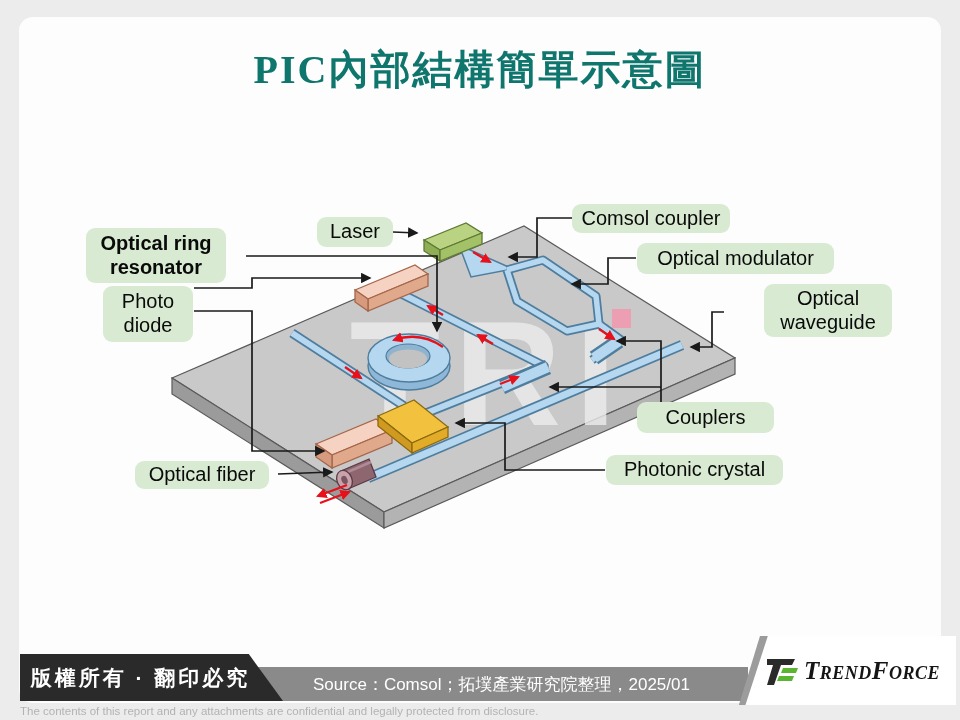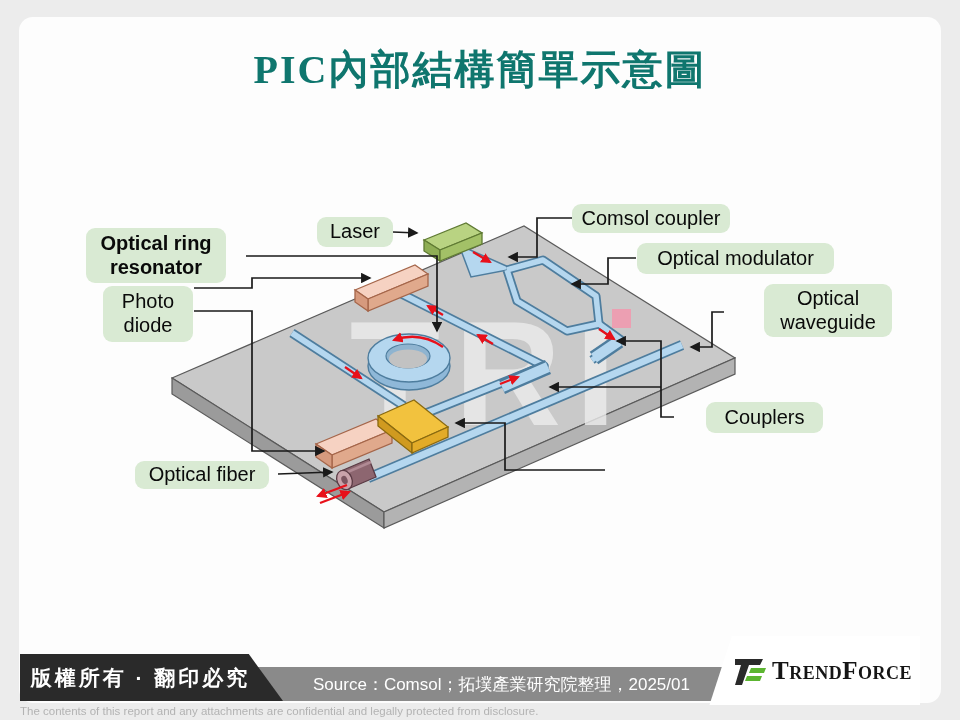--- a/index.html
+++ b/index.html
@@ -42,24 +42,24 @@
     background:#8a8a8a;z-index:2;
     display:flex;align-items:center;justify-content:center;
   }
   .source-bar span{color:#fff;font-size:17px;}
   .brand-stripe{
     position:absolute;left:736px;top:636px;width:224px;height:69px;z-index:2;
     background:#9c9c9c;
     clip-path:polygon(10.7% 0,16.5% 0,7.1% 100%,1.3% 100%);
   }
   .brand-area{
-    position:absolute;left:696px;top:636px;width:224px;height:69px;z-index:3;
+    position:absolute;left:732px;top:636px;width:224px;height:69px;z-index:3;
     background:#ffffff;
     clip-path:polygon(16% 0,100% 0,100% 100%,6% 100%);
-    display:flex;align-items:center;justify-content:flex-end;padding-right:8px;box-sizing:border-box;
+    display:flex;align-items:center;justify-content:flex-end;padding-right:16px;box-sizing:border-box;font-style:italic;
   }
   .brand-logo{display:flex;align-items:center;gap:5px;}
   .brand-name{
     font-family:"Liberation Serif","DejaVu Serif",serif;
     font-variant:small-caps;font-weight:700;font-size:25px;color:#151515;letter-spacing:0.5px;
   }
   .disclaimer{
     position:absolute;left:20px;top:705px;font-size:11.5px;color:#b3b3b3;z-index:1;
   }
 </style>
@@ -200,22 +200,25 @@
   <div class="lbl" style="left:572px;top:204px;width:158px;height:29px;">
     <span>Comsol coupler</span>
   </div>
   <div class="lbl" style="left:637px;top:243px;width:197px;height:31px;">
     <span>Optical modulator</span>
   </div>
   <div class="lbl" style="left:725px;top:284px;width:128px;height:53px;margin-left:39px;">
     <span>Optical</span>
     <span>waveguide</span>
   </div>
-  <div class="lbl" style="left:706px;top:402px;width:117px;height:31px;">
+  <div class="lbl" style="left:637px;top:402px;width:137px;height:31px;">
     <span>Couplers</span>
+  </div>
+  <div class="lbl" style="left:606px;top:455px;width:177px;height:30px;">
+    <span>Photonic crystal</span>
   </div>
   <div class="lbl" style="left:135px;top:461px;width:134px;height:28px;">
     <span>Optical fiber</span>
   </div>
 
   <div class="disclaimer">The contents of this report and any attachments are confidential and legally protected from disclosure.</div>
   <div class="source-bar">
     <span>Source：Comsol；拓墣產業研究院整理，2025/01</span>
   </div>
   <div class="black-banner">

